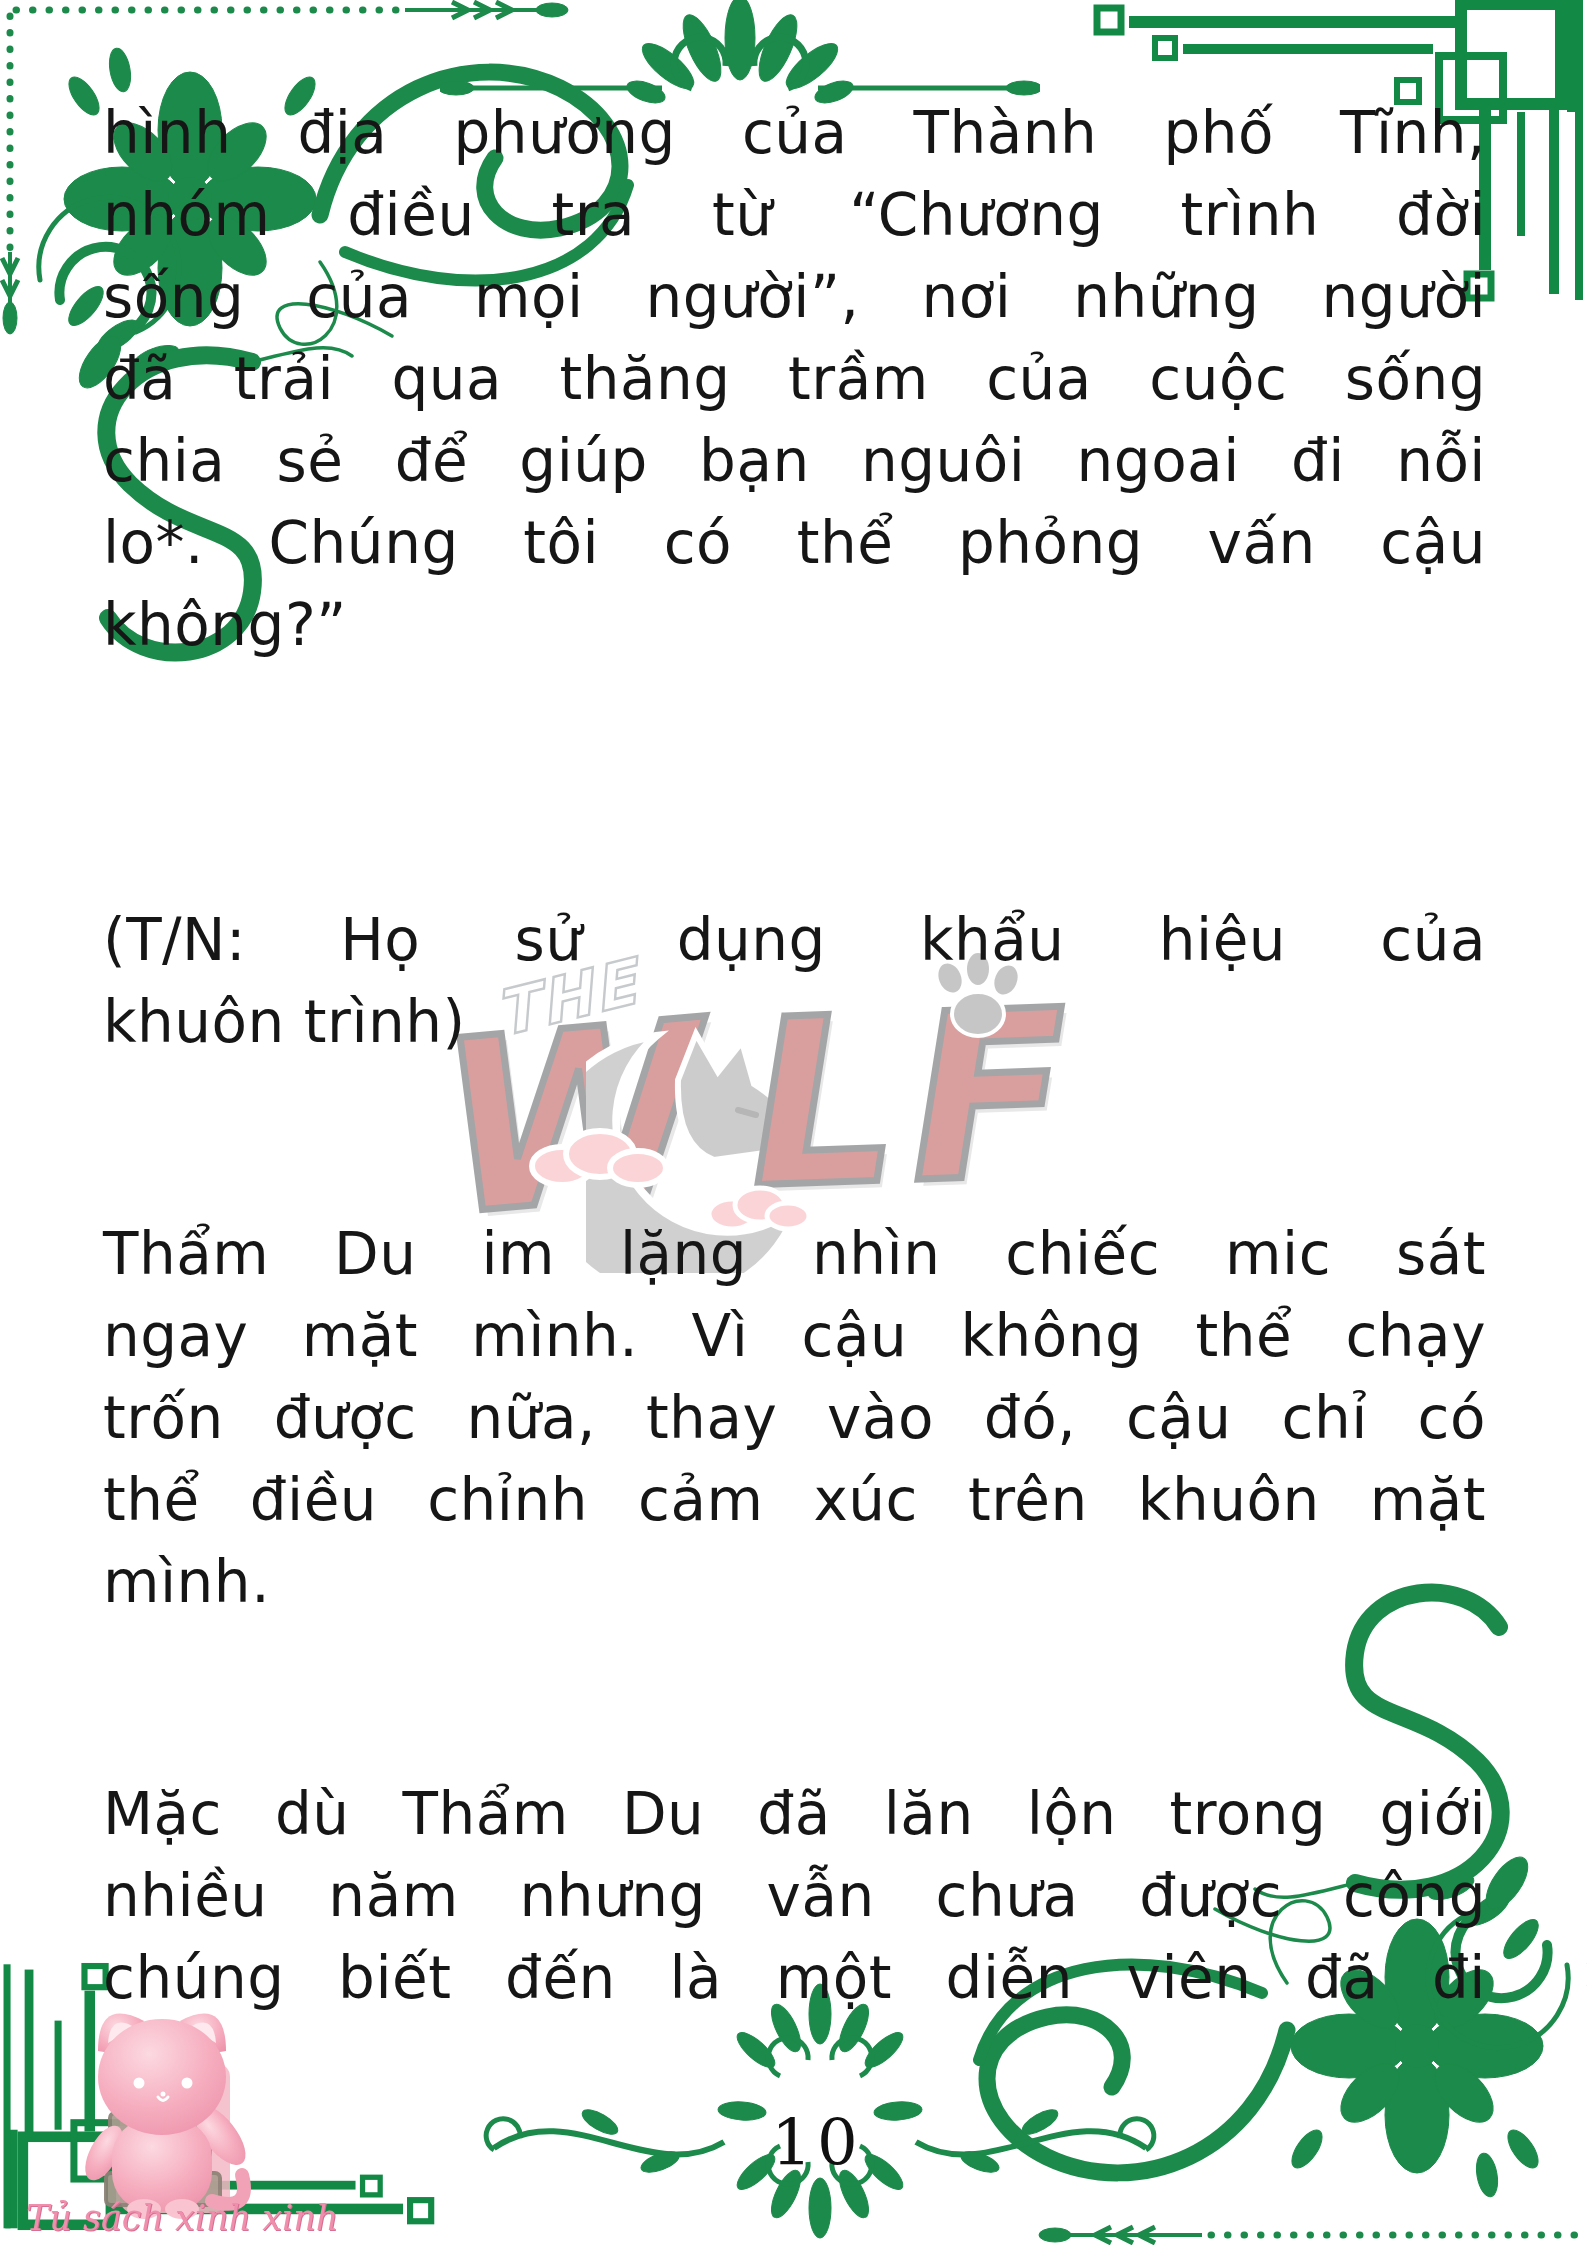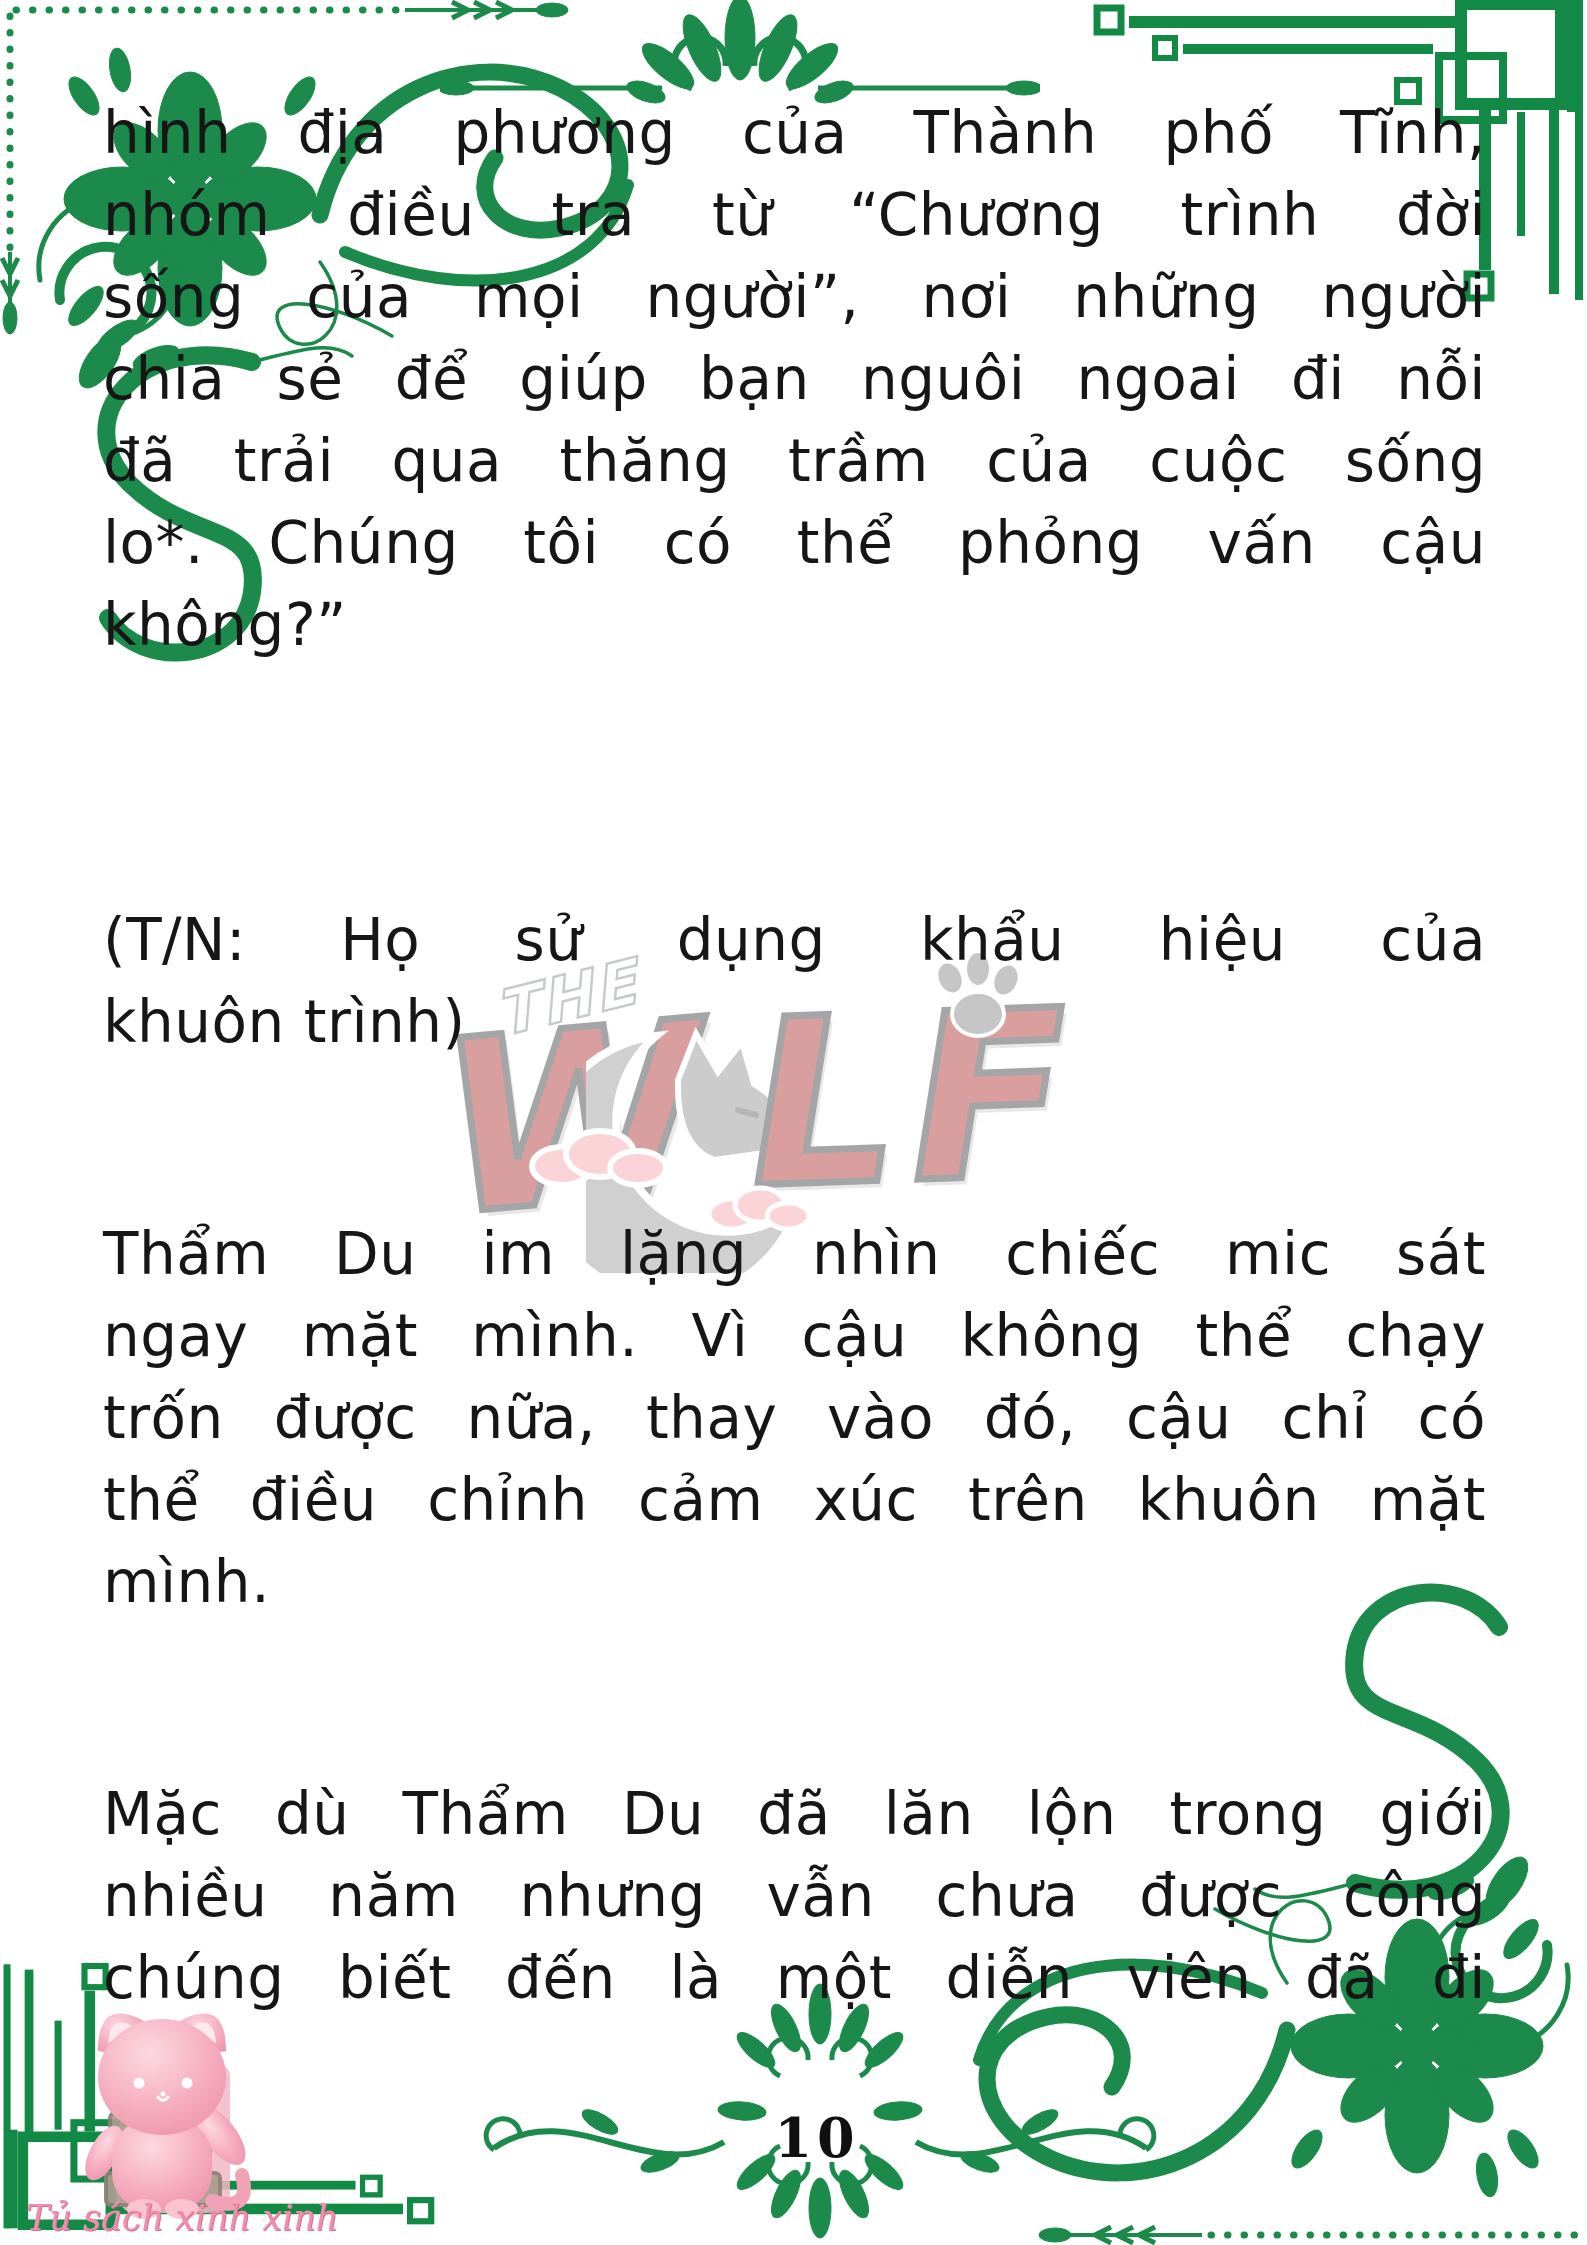--- a/index.html
+++ b/index.html
@@ -20,22 +20,22 @@
   .wolf-the{left:52px;top:8px;font-size:62px;color:#ffffff;letter-spacing:3px;
         -webkit-text-stroke:2.5px #8f969b;transform:rotate(-14deg) skewX(-8deg);}
   .wolf-w{left:-6px;top:28px;font-size:238px;color:#b5413f;
         -webkit-text-stroke:7px #4a4e52;transform:rotate(-5deg);
         text-shadow:5px 7px 0 rgba(170,170,170,.55);}
   .wolf-lf{left:302px;top:14px;font-size:230px;color:#b5413f;letter-spacing:14px;
         -webkit-text-stroke:7px #4a4e52;transform:rotate(-2deg);
         text-shadow:5px 7px 0 rgba(170,170,170,.55);}
   
   .page-number{position:absolute;left:762px;top:2106px;width:110px;z-index:4;
-        font-family:"DejaVu Serif","Liberation Serif",serif;font-weight:bold;
-        font-size:54px;letter-spacing:5px;color:#101010;text-align:center;}
+        font-family:"DejaVu Serif","Liberation Serif",serif;font-weight:normal;
+        font-size:64px;letter-spacing:5px;color:#101010;text-align:center;}
   .brand{position:absolute;left:26px;top:2198px;z-index:5;
         font-family:"DejaVu Serif","Liberation Serif",serif;font-style:italic;font-weight:normal;
         font-size:35px;color:#f08fad;text-shadow:1px 1px 0 #d86f92;}
 </style>
 </head>
 <body>
 
 <div class="page">
 
   <svg style="left:0;top:0;" width="660" height="700" viewBox="0 0 660 700">
@@ -278,22 +278,22 @@
         <ellipse cx="88" cy="36" rx="21" ry="13"></ellipse>
       </g>
     </svg>
   </div>
 
   <div class="text-block">
     <div class="para">
       <div class="line">hình địa phương của Thành phố Tĩnh,</div>
       <div class="line">nhóm điều tra từ “Chương trình đời</div>
       <div class="line">sống của mọi người”, nơi những người</div>
+      <div class="line">đã trải qua thăng trầm của cuộc sống</div>
       <div class="line">chia sẻ để giúp bạn nguôi ngoai đi nỗi</div>
-      <div class="line">đã trải qua thăng trầm của cuộc sống</div>
       <div class="line">lo*. Chúng tôi có thể phỏng vấn cậu</div>
       <div class="line last">không?”</div>
     </div>
     <div class="para gap-big">
       <div class="line">(T/N: Họ sử dụng khẩu hiệu của</div>
       <div class="line last">khuôn trình)</div>
     </div>
     <div class="para gap">
       <div class="line">Thẩm Du im lặng nhìn chiếc mic sát</div>
       <div class="line">ngay mặt mình. Vì cậu không thể chạy</div>

